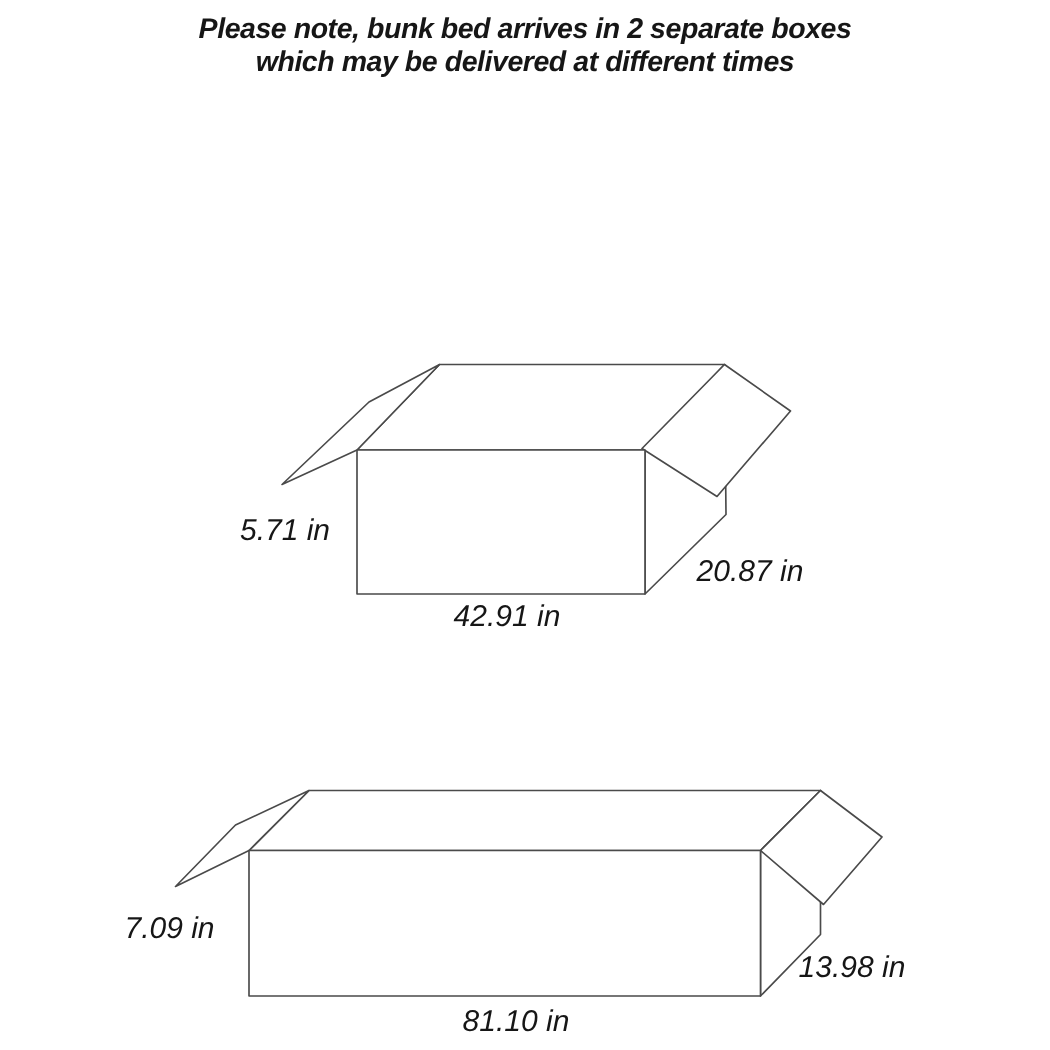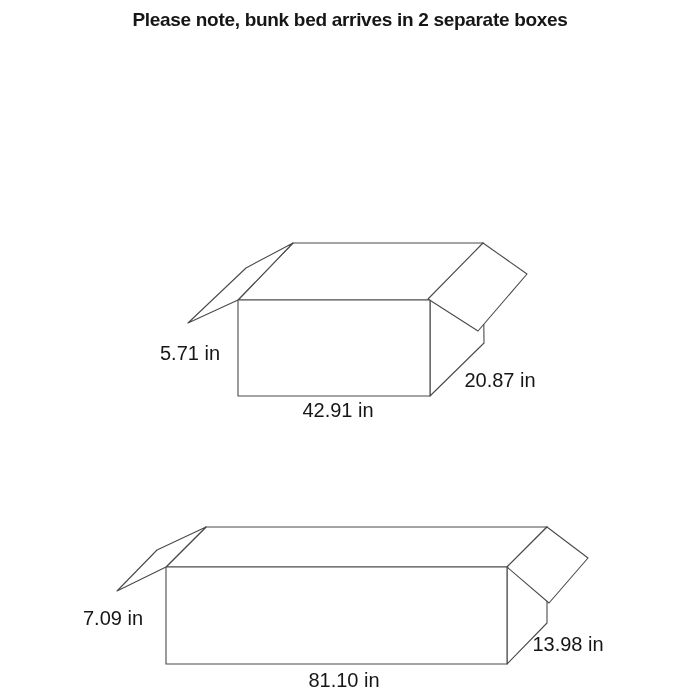--- a/index.html
+++ b/index.html
@@ -7,20 +7,21 @@
     padding: 0;
     background: #ffffff;
   }
   .canvas {
     position: relative;
     width: 700px;
     height: 700px;
     background: var(--background, #ffffff);
     font-family: "Liberation Sans", sans-serif;
     overflow: hidden;
+    font-style: italic;
   }
   .header {
     position: absolute;
     top: 9px;
     left: 0;
     width: 700px;
     text-align: center;
     font-size: 19px;
     font-weight: 700;
     letter-spacing: -0.3px;
@@ -45,20 +46,21 @@
     text-anchor: middle;
   }
 </style>
 </head>
 <body>
 
 <div class="canvas">
 
   <div class="header">
     <div>Please note, bunk bed arrives in 2 separate boxes</div>
+    <div>which may be delivered at different times</div>
   </div>
 
   <svg class="diagram" width="700" height="700" viewBox="0 0 700 700">
 
     <g>
       <polygon points="430,300 483,243 484,343 430,396"></polygon>
       <polygon points="238,300 293,243 483,243 430,300"></polygon>
       <polygon points="293,243 246,268 188,323 238,300"></polygon>
       <polygon points="483,243 527,274 478,331 428,299"></polygon>
       <polygon points="238,300 430,300 430,396 238,396"></polygon>

